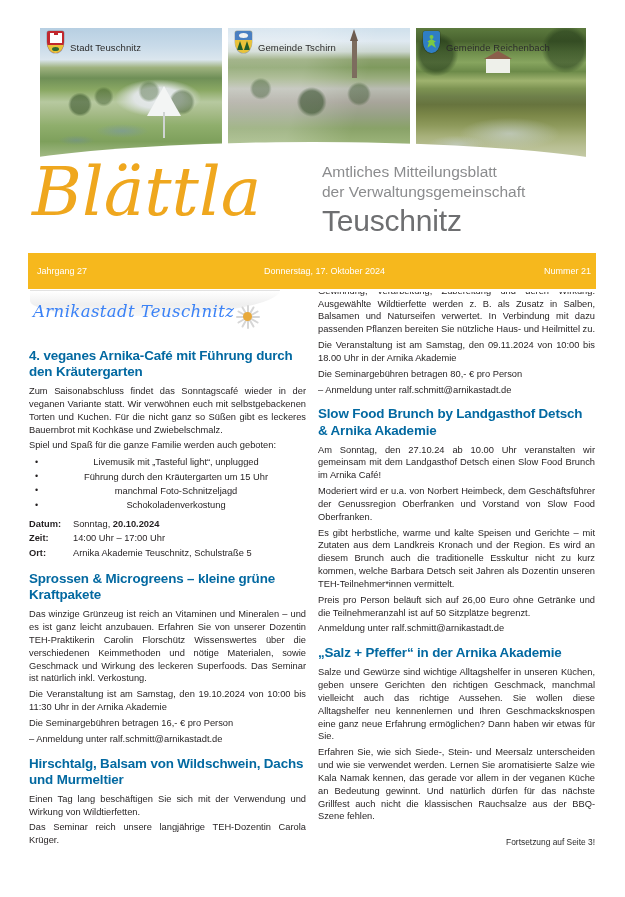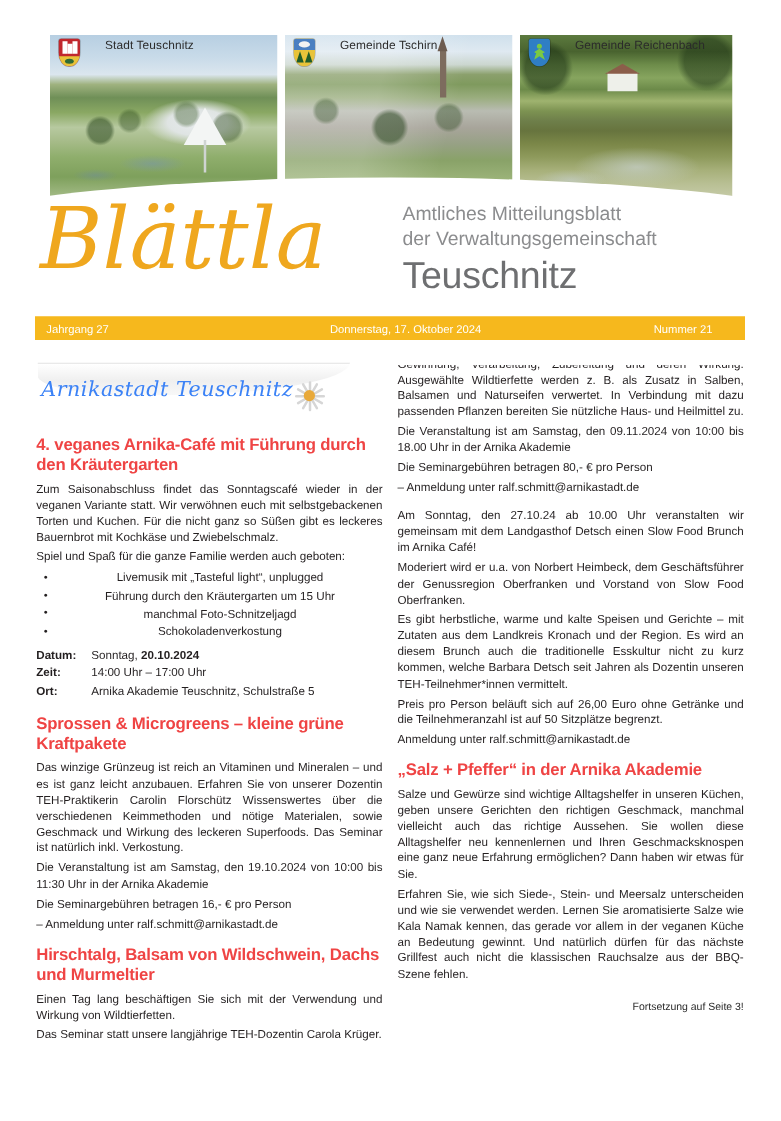--- a/index.html
+++ b/index.html
@@ -129,22 +129,22 @@
   .white-sweep-2 {
     position:absolute; left:0; top:185px; width:625px; height:60px;
     background:#ffffff; z-index:5;
   }
 
   
   .crest-label {
     position: absolute;
     z-index: 6;
     display: flex;
-    align-items: flex-start;
-    gap: 20px;
+    align-items: flex-end;
+    gap: 6px;
   }
   .cl1 { left: 47px;  top: 31px; }
   .cl2 { left: 235px; top: 31px; }
   .cl3 { left: 423px; top: 31px; }
   .crest {
     width: 17px; height: 22px;
     position: relative;
     border-radius: 2px 2px 8px 8px / 2px 2px 11px 11px;
     overflow: hidden;
     flex: 0 0 auto;
@@ -236,31 +236,31 @@
     color: #6e6f71;
     line-height: 1.1;
     margin-top: 1px;
     letter-spacing: -0.2px;
   }
 
   
   .orange-bar {
     position: absolute;
     left: 28px; top: 253px;
-    width: 568px; height: 19px;
+    width: 568px; height: 36px;
     background: #f6b81d;
     z-index: 8;
     display: flex;
     align-items: center;
     color: #ffffff;
     font-size: 9px;
   }
   .ob-left  { position:absolute; left: 9px; }
   .ob-mid   { position:absolute; left: 50%; transform: translateX(-50%); padding-left: 25px; }
-  .ob-right { position:absolute; right: 26px; }
+  .ob-right { position:absolute; right: 5px; }
 
   
   .arnika-banner {
     position: absolute;
     left: 30px; top: 290px;
     width: 250px; height: 46px;
     z-index: 8;
   }
   .arnika-swoosh {
     position: absolute; left: 0; top: 0;
@@ -303,21 +303,21 @@
     line-height: 1.38;
   }
   .col-left  { left: 29px;  top: 348px; }
   .col-right { left: 318px; top: 272px; }
 
   h2.head {
     font-size: 13.4px;
     font-weight: bold;
     line-height: 1.2;
     margin: 0 0 5px 0;
-    color: #ef4444;
+    color: #0369a1;
     letter-spacing: -0.15px;
   }
   .sec { margin-bottom: 10px; }
   .sec:last-child { margin-bottom: 0; }
   p.body {
     margin: 0 0 3px 0;
     text-align: justify;
     text-justify: inter-word;
     hyphens: auto;
   }
@@ -469,35 +469,36 @@
     <h2 class="head">Sprossen &amp; Microgreens – kleine grüne Kraftpakete</h2>
     <p class="body">Das winzige Grünzeug ist reich an Vitaminen und Mineralen – und es ist ganz leicht anzubauen. Erfahren Sie von unserer Dozentin TEH-Praktikerin Carolin Florschütz Wissenswertes über die verschiedenen Keimmethoden und nötige Materialen, sowie Geschmack und Wirkung des leckeren Superfoods. Das Seminar ist natürlich inkl. Verkostung.</p>
     <p class="body">Die Veranstaltung ist am Samstag, den 19.10.2024 von 10:00 bis 11:30 Uhr in der Arnika Akademie</p>
     <p class="body">Die Seminargebühren betragen 16,- € pro Person</p>
     <p class="body last">– Anmeldung unter ralf.schmitt@arnikastadt.de</p>
   </div>
 
   <div class="sec">
     <h2 class="head">Hirschtalg, Balsam von Wildschwein, Dachs und Murmeltier</h2>
     <p class="body">Einen Tag lang beschäftigen Sie sich mit der Verwendung und Wirkung von Wildtierfetten.</p>
-    <p class="body last">Das Seminar statt unsere langjährige TEH-Dozentin Carola Krüger.</p>
+    <p class="body last">Das Seminar reich unsere langjährige TEH-Dozentin Carola Krüger.</p>
   </div>
 
 </div>
 
 <div class="col col-right">
 
   <div class="sec">
     <p class="body">Bei den praktischen Anteilen bekommen Sie Einblicke über Gewinnung, Verarbeitung, Zubereitung und deren Wirkung. Ausgewählte Wildtierfette werden z. B. als Zusatz in Salben, Balsamen und Naturseifen verwertet. In Verbindung mit dazu passenden Pflanzen bereiten Sie nützliche Haus- und Heilmittel zu.</p>
     <p class="body">Die Veranstaltung ist am Samstag, den 09.11.2024 von 10:00 bis 18.00 Uhr in der Arnika Akademie</p>
     <p class="body">Die Seminargebühren betragen 80,- € pro Person</p>
     <p class="body last">– Anmeldung unter ralf.schmitt@arnikastadt.de</p>
   </div>
 
   <div class="sec">
+    <h2 class="head">Slow Food Brunch by Landgasthof Detsch &amp; Arnika Akademie</h2>
     <p class="body">Am Sonntag, den 27.10.24 ab 10.00 Uhr veranstalten wir gemeinsam mit dem Landgasthof Detsch einen Slow Food Brunch im Arnika Café!</p>
     <p class="body">Moderiert wird er u.a. von Norbert Heimbeck, dem Geschäftsführer der Genussregion Oberfranken und Vorstand von Slow Food Oberfranken.</p>
     <p class="body">Es gibt herbstliche, warme und kalte Speisen und Gerichte – mit Zutaten aus dem Landkreis Kronach und der Region. Es wird an diesem Brunch auch die traditionelle Esskultur nicht zu kurz kommen, welche Barbara Detsch seit Jahren als Dozentin unseren TEH-Teilnehmer*innen vermittelt.</p>
     <p class="body">Preis pro Person beläuft sich auf 26,00 Euro ohne Getränke und die Teilnehmeranzahl ist auf 50 Sitzplätze begrenzt.</p>
     <p class="body last">Anmeldung unter ralf.schmitt@arnikastadt.de</p>
   </div>
 
   <div class="sec">
     <h2 class="head">„Salz + Pfeffer“ in der Arnika Akademie</h2>
     <p class="body">Salze und Gewürze sind wichtige Alltagshelfer in unseren Küchen, geben unsere Gerichten den richtigen Geschmack, manchmal vielleicht auch das richtige Aussehen. Sie wollen diese Alltagshelfer neu kennenlernen und Ihren Geschmacksknospen eine ganz neue Erfahrung ermöglichen? Dann haben wir etwas für Sie.</p>

